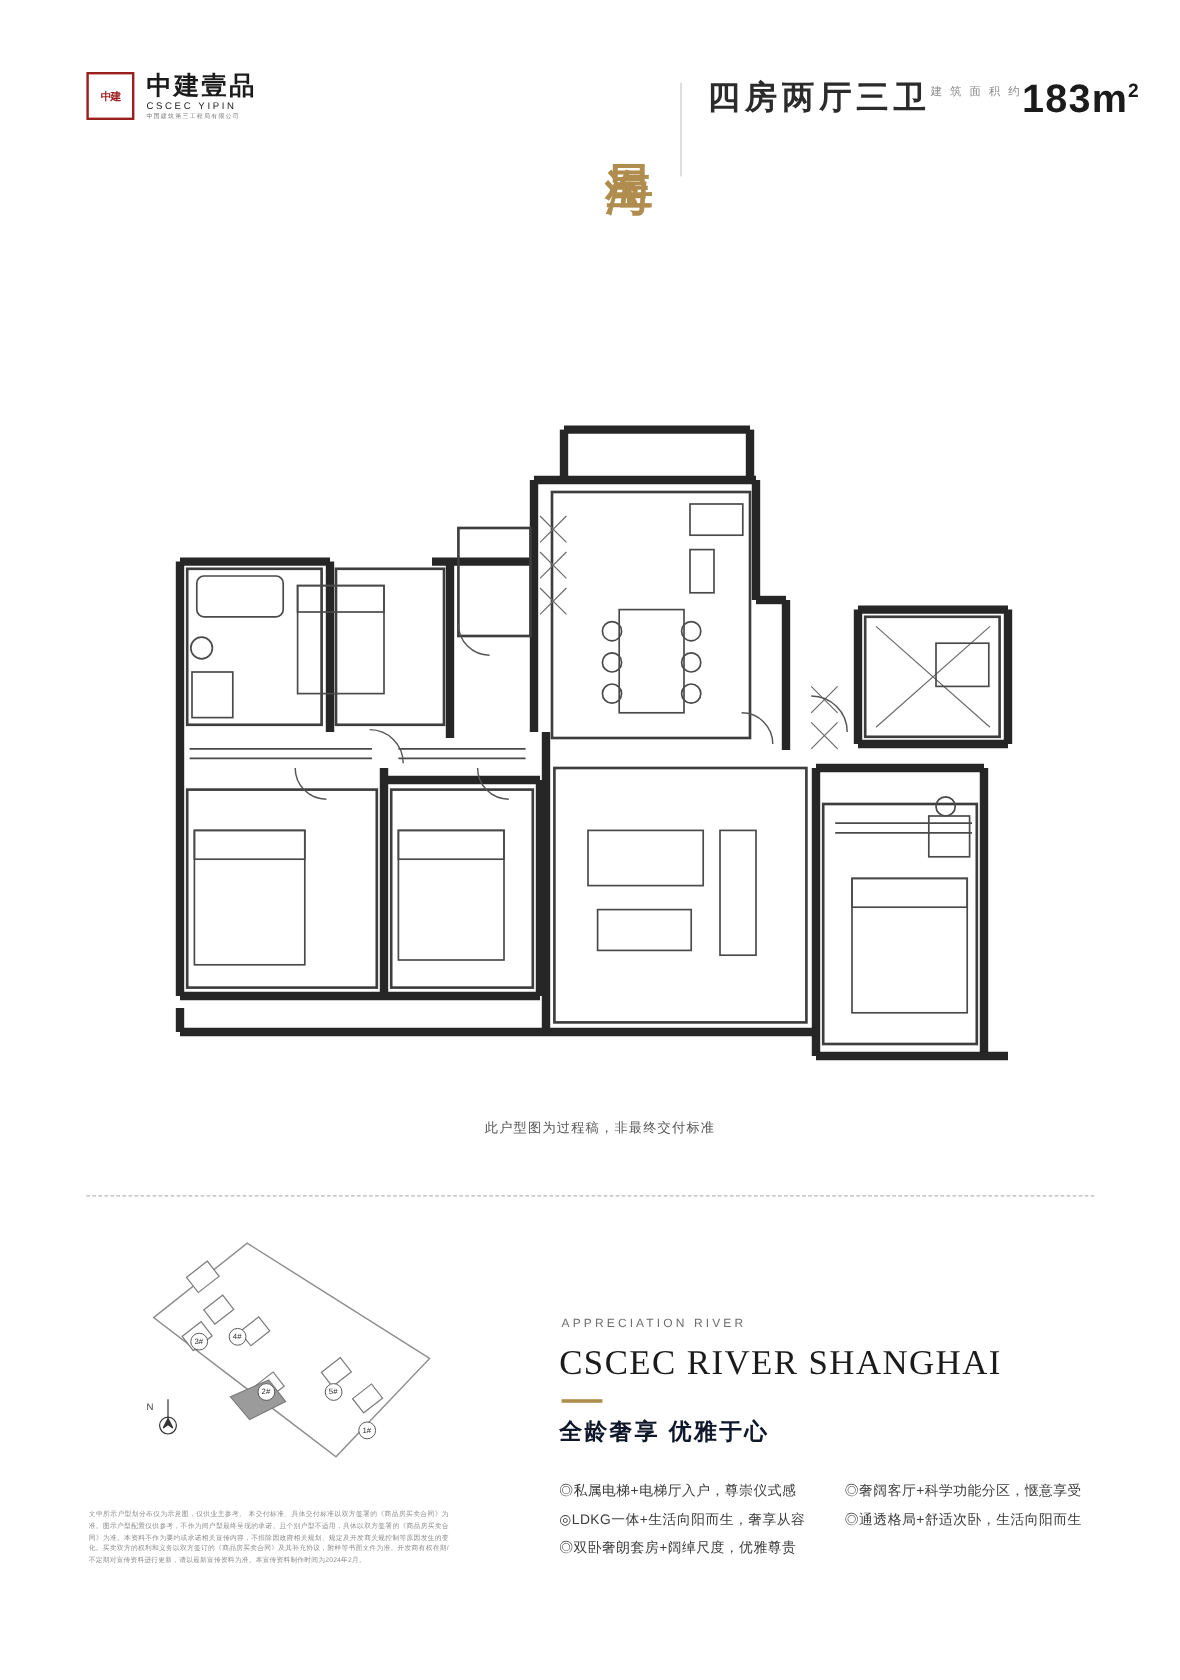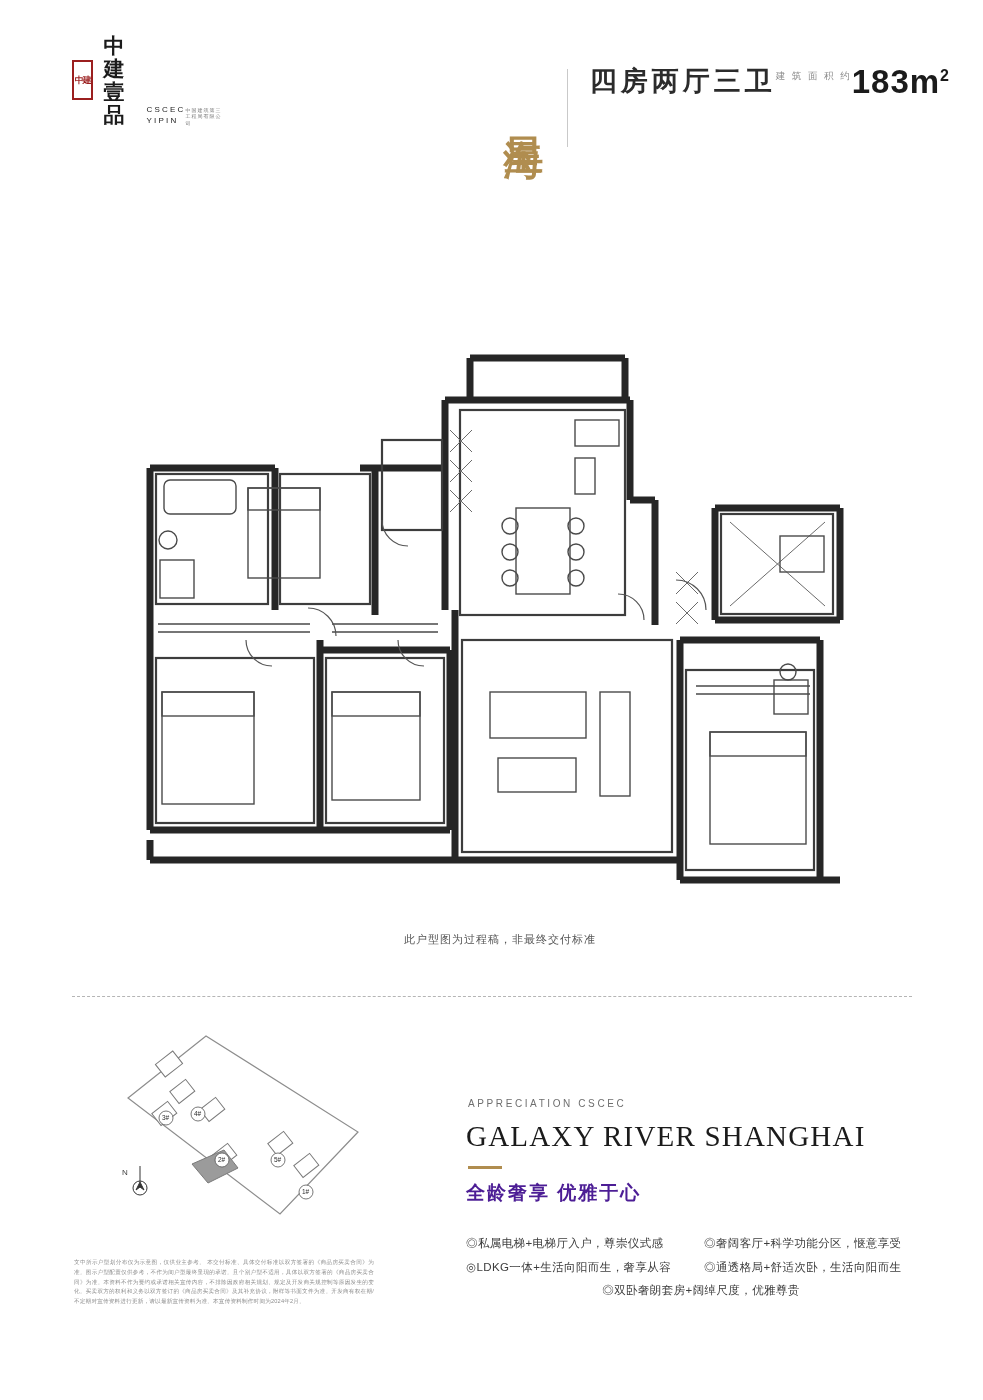--- a/index.html
+++ b/index.html
@@ -7,21 +7,21 @@
     width:983px;height:1400px;background:#ffffff;
     font-family:"Liberation Sans",sans-serif;color:#3a3a3a;
     position:relative;overflow:hidden;
   }
   .page{position:relative;width:983px;height:1400px;padding-left:35px;}
 
   
   .logo-box{position:absolute;left:72px;top:52px;width:150px;height:56px;display:flex;align-items:center;gap:10px;}
   .logo-seal{width:36px;height:36px;border:2px solid #9b1f1f;display:flex;align-items:center;justify-content:center;}
   .logo-seal span{font-size:9px;color:#9b1f1f;letter-spacing:-1px;font-weight:bold;line-height:1;}
-  .logo-text{display:flex;flex-direction:row;justify-content:center;align-items:flex-end;}
+  .logo-text{display:flex;flex-direction:column;justify-content:center;}
   .logo-cn{font-size:21px;letter-spacing:2px;color:#1b1b1b;font-weight:bold;line-height:1.1;}
   .logo-en{font-size:8px;letter-spacing:2.2px;color:#1b1b1b;line-height:1.4;}
   .logo-sub{font-size:5px;letter-spacing:1px;color:#7a7a7a;line-height:1.3;}
 
   .title-block{position:absolute;right:68px;top:62px;display:flex;align-items:center;height:92px;}
   .title-cn{font-family:"DejaVu Serif",serif;font-size:40px;color:#b08d4f;line-height:1.05;text-align:center;
             writing-mode:vertical-rl;letter-spacing:4px;height:90px;font-weight:600;}
   .title-div{width:1px;height:78px;background:#c9c9c9;margin:0 22px;}
   .title-right{display:flex;flex-direction:row;justify-content:center;height:88px;}
   .title-rooms{font-size:27px;letter-spacing:4px;color:#2b2b2b;font-weight:bold;line-height:1.3;}
@@ -37,26 +37,26 @@
   
   .divider{position:absolute;left:72px;top:996px;width:840px;border-top:1px dashed #b5b5b5;}
 
   
   .sitemap{position:absolute;left:110px;top:1020px;width:260px;height:210px;}
 
   
   .appr{position:absolute;left:468px;top:1098px;font-size:10px;letter-spacing:2.6px;color:#6e6e6e;}
   .galaxy{position:absolute;left:466px;top:1120px;font-family:"Liberation Serif",serif;font-size:29px;letter-spacing:1.2px;color:#1b1b1b;}
   .gold-rule{position:absolute;left:468px;top:1166px;width:34px;height:3px;background:#b08d4f;}
-  .slogan{position:absolute;left:466px;top:1180px;font-size:19px;font-weight:bold;letter-spacing:2px;color:#4c1d95;}
+  .slogan{position:absolute;left:466px;top:1180px;font-size:19px;font-weight:bold;letter-spacing:2px;color:#0f172a;}
   .features{position:absolute;left:466px;top:1232px;width:470px;display:flex;flex-wrap:wrap;}
   .feature{font-size:11.5px;color:#3c3c3c;line-height:2.05;letter-spacing:.4px;white-space:nowrap;}
   .feature.col1{width:238px;}
   .feature.col2{width:232px;}
-  .feature.full{width:100%;text-align:center;}
+  .feature.full{width:100%;}
 
   
   .disclaimer{position:absolute;left:74px;top:1258px;width:300px;font-size:5.6px;line-height:1.75;color:#8d8d8d;letter-spacing:.2px;text-align:justify;}
 
   .n-mark{position:absolute;left:122px;top:1168px;font-size:8px;color:#444;}
 </style>
 </head>
 <body>
 
 <div class="page">
@@ -230,22 +230,22 @@
       </g>
       <g stroke="#333" stroke-width="1" fill="#333">
         <path d="M30 146 L30 162"></path>
         <circle cx="30" cy="168" r="7" fill="none"></circle>
         <path d="M30 162 L26 170 L30 167 L34 170 Z"></path>
       </g>
     </svg>
   </div>
   <div class="n-mark">N</div>
 
-  <div class="appr">APPRECIATION CSCEC</div>
-  <div class="galaxy">GALAXY RIVER SHANGHAI</div>
+  <div class="appr">APPRECIATION RIVER</div>
+  <div class="galaxy">CSCEC RIVER SHANGHAI</div>
   <div class="gold-rule"></div>
   <div class="slogan">全龄奢享 优雅于心</div>
 
   <div class="features">
     <div class="feature col1">◎私属电梯+电梯厅入户，尊崇仪式感</div>
     <div class="feature col2">◎奢阔客厅+科学功能分区，惬意享受</div>
     <div class="feature col1">◎LDKG一体+生活向阳而生，奢享从容</div>
     <div class="feature col2">◎通透格局+舒适次卧，生活向阳而生</div>
     <div class="feature full">◎双卧奢朗套房+阔绰尺度，优雅尊贵</div>
   </div>

